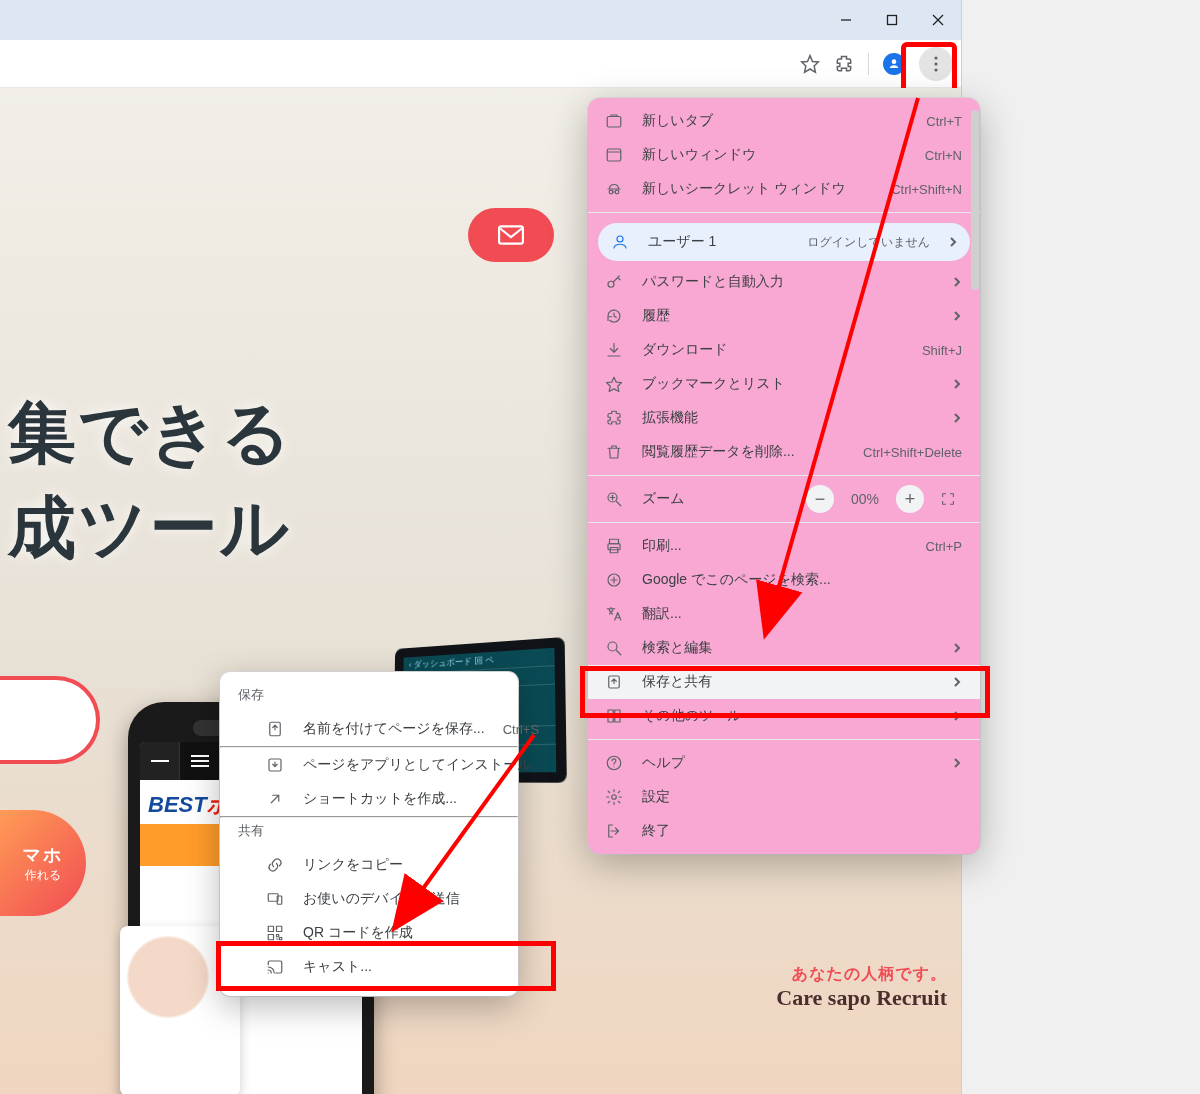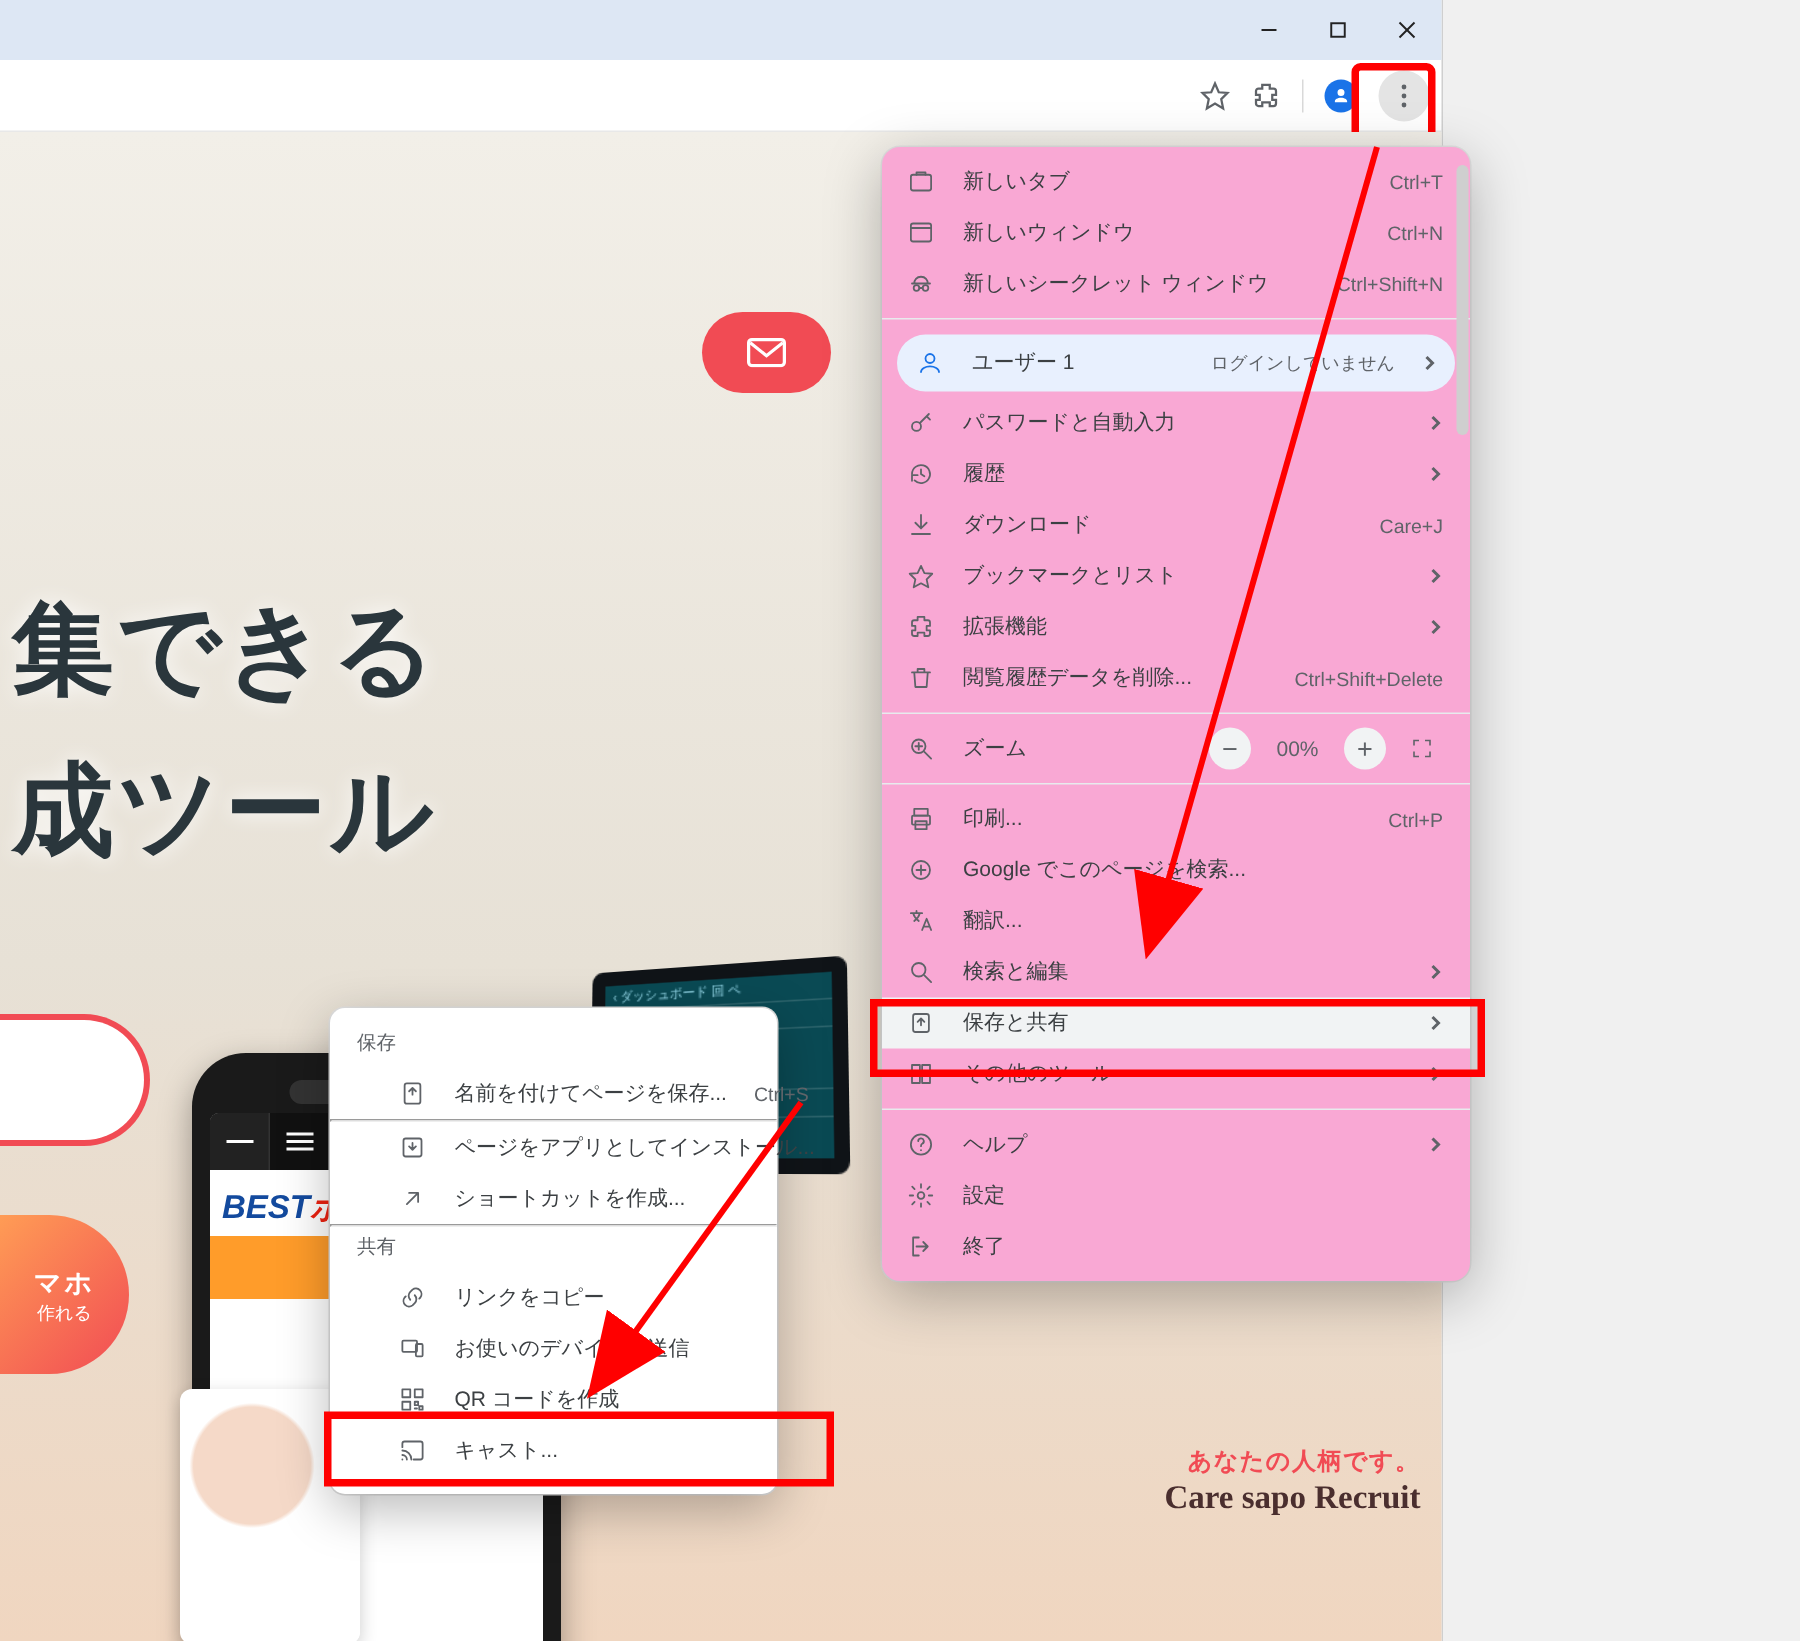--- a/index.html
+++ b/index.html
@@ -80,21 +80,21 @@
   .hero-text {
     position:absolute;
     left: 8px; top: 300px;
     font-size: 68px;
     font-weight: 700;
     color:#2a363c;
     letter-spacing: 2px;
     text-shadow: 0 0 14px rgba(255,255,255,.9);
     white-space:nowrap;
   }
-  .hero-text .l2 { display:block; margin-top:16px;}
+  .hero-text .l2 { display:block; margin-top:4px;}
   .pill {
     position:absolute;
     left: 0; top: 588px;
     width: 100px; height: 88px;
     border: 4px solid #f14b54;
     border-left:none;
     border-radius: 0 60px 60px 0;
     background:#fff;
   }
   .smapho {
@@ -426,21 +426,21 @@
             <path d="M3 1l4 4-4 4"></path>
           </svg></span>
     </div>
     <div class="mi">
       <span class="icon">
           <svg viewBox="0 0 24 24">
             <path d="M12 3v12M7 10l5 5 5-5M4 20h16"></path>
           </svg>
         </span>
       <span class="label">ダウンロード</span>
-      <span class="shortcut">Care+J</span>
+      <span class="shortcut">Shift+J</span>
     </div>
     <div class="mi">
       <span class="icon">
           <svg viewBox="0 0 24 24">
             <polygon points="12 3 15 9.5 22 10 17 15 18.5 22 12 18.5 5.5 22 7 15 2 10 9 9.5 12 3"></polygon>
           </svg>
         </span>
       <span class="label">ブックマークとリスト</span>
       <span class="chev"><svg viewBox="0 0 10 10">
             <path d="M3 1l4 4-4 4"></path>

